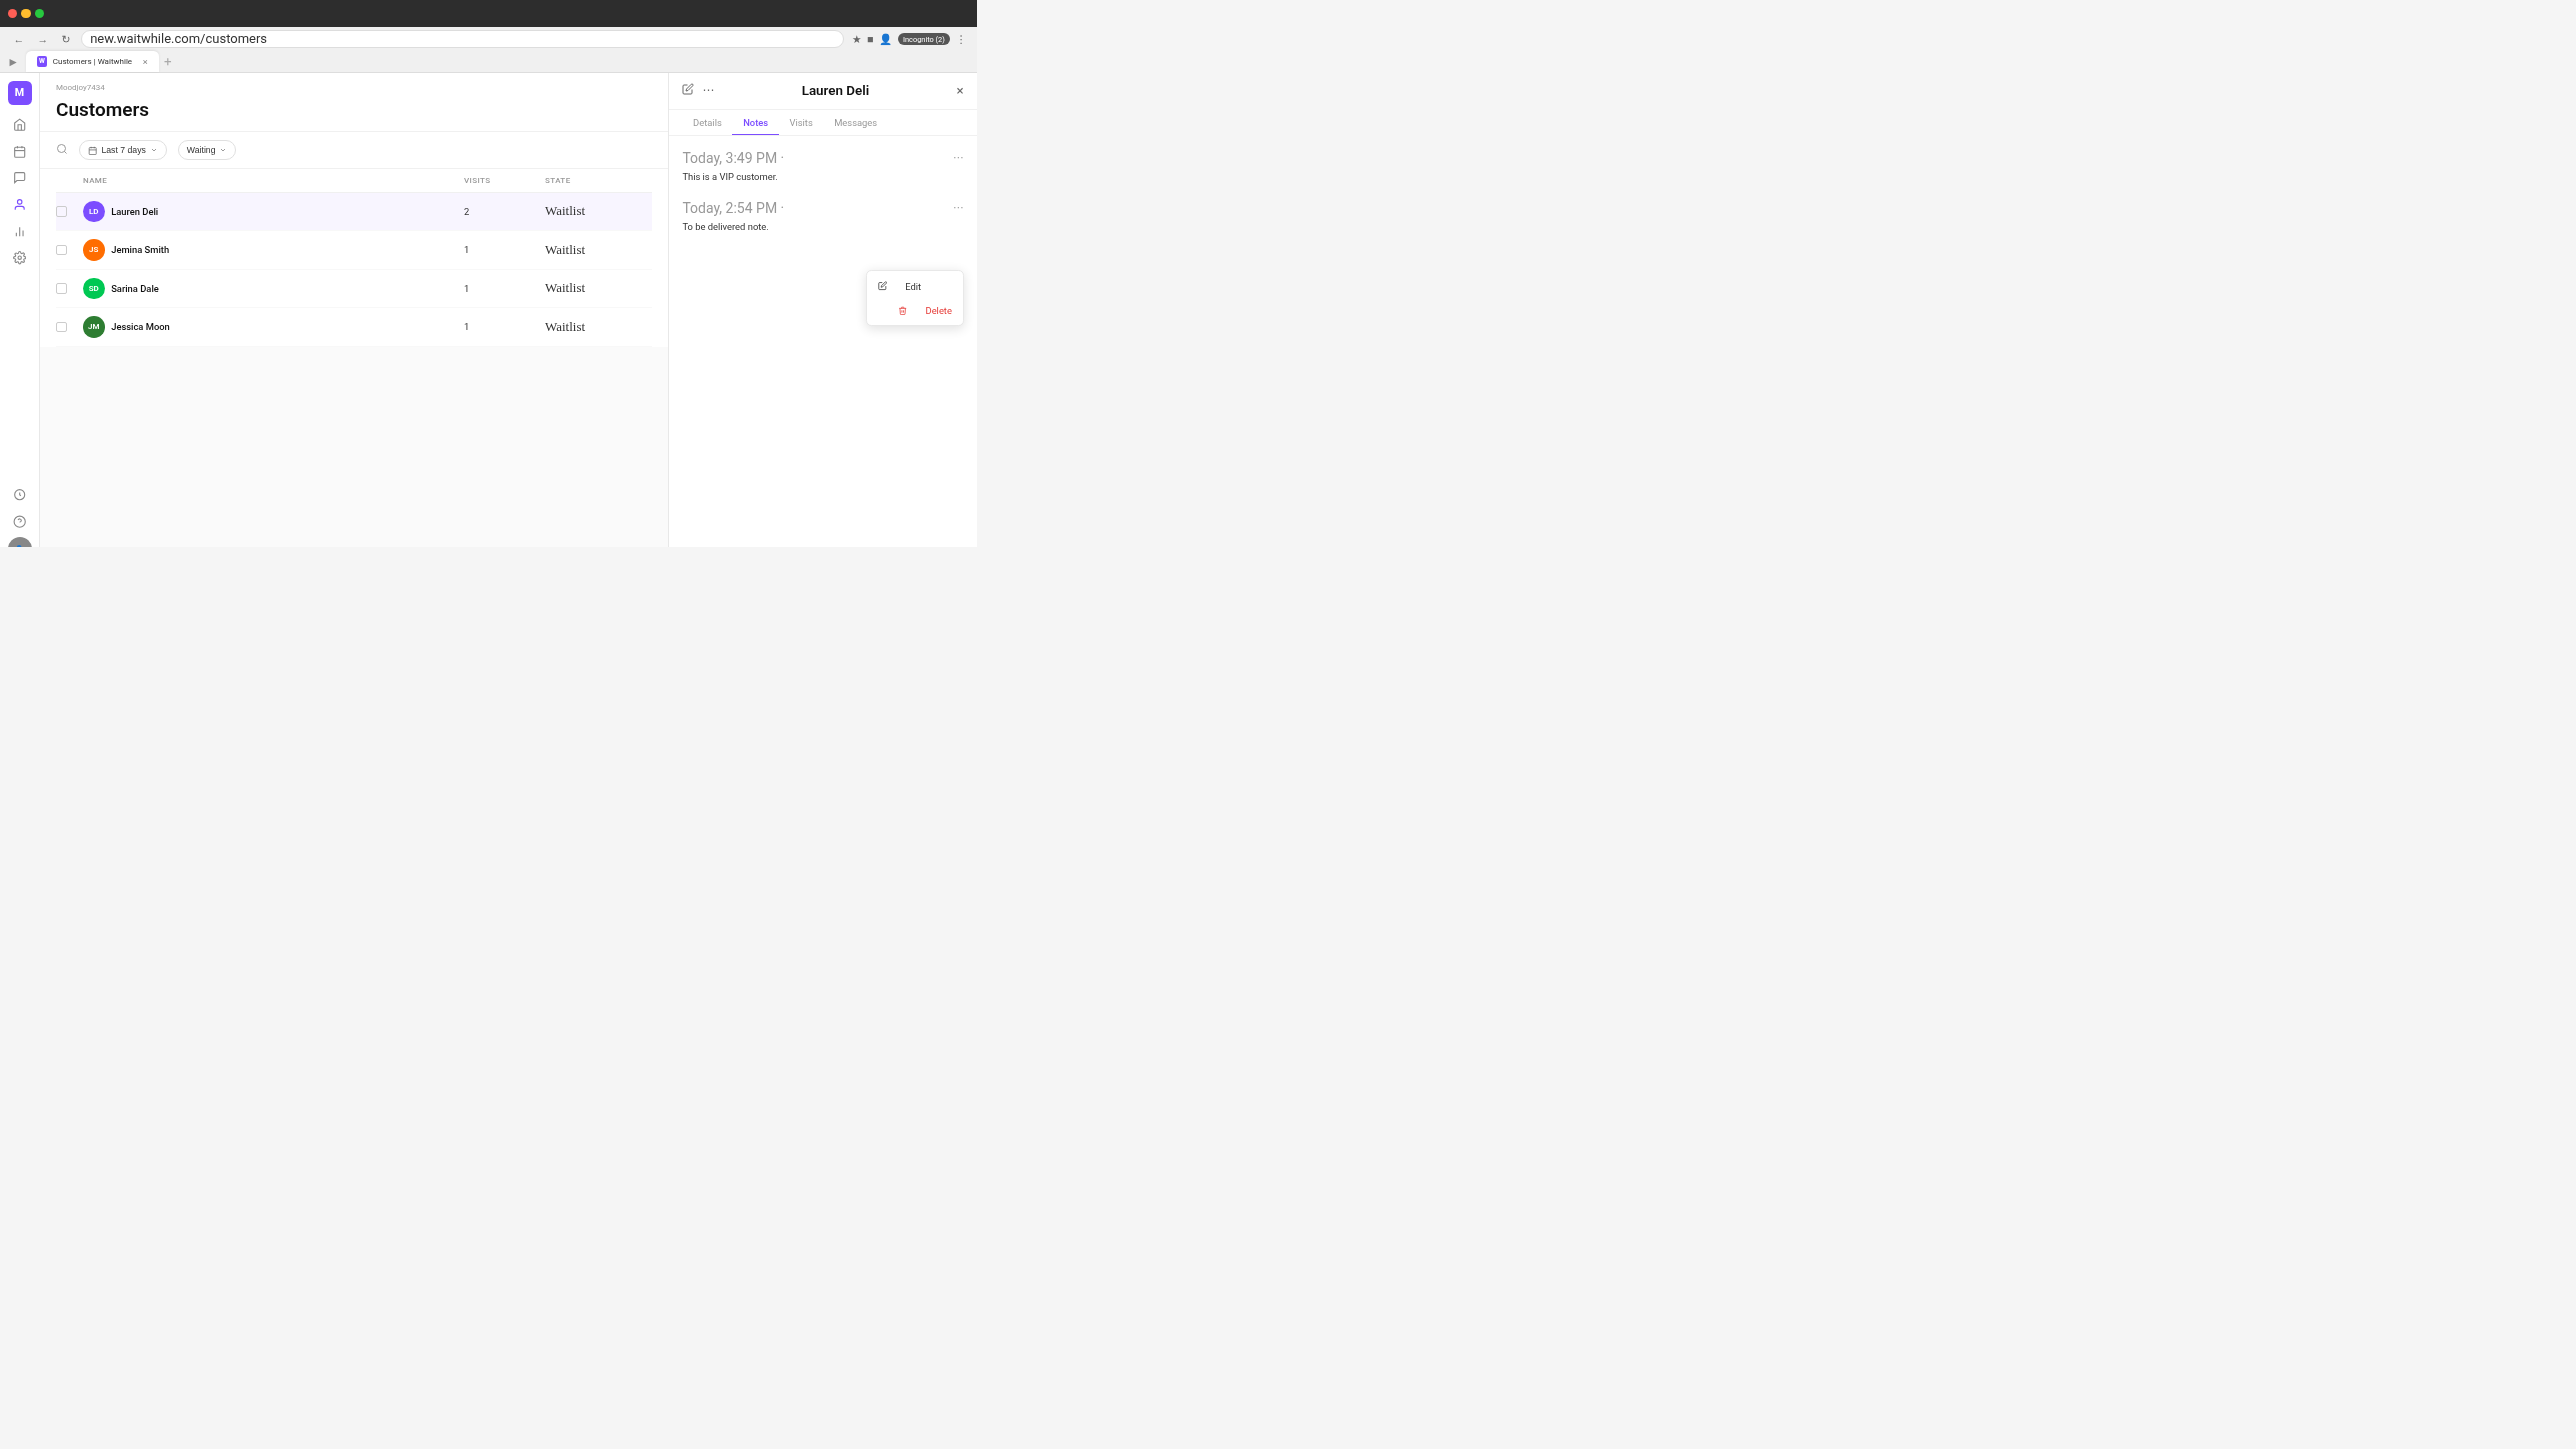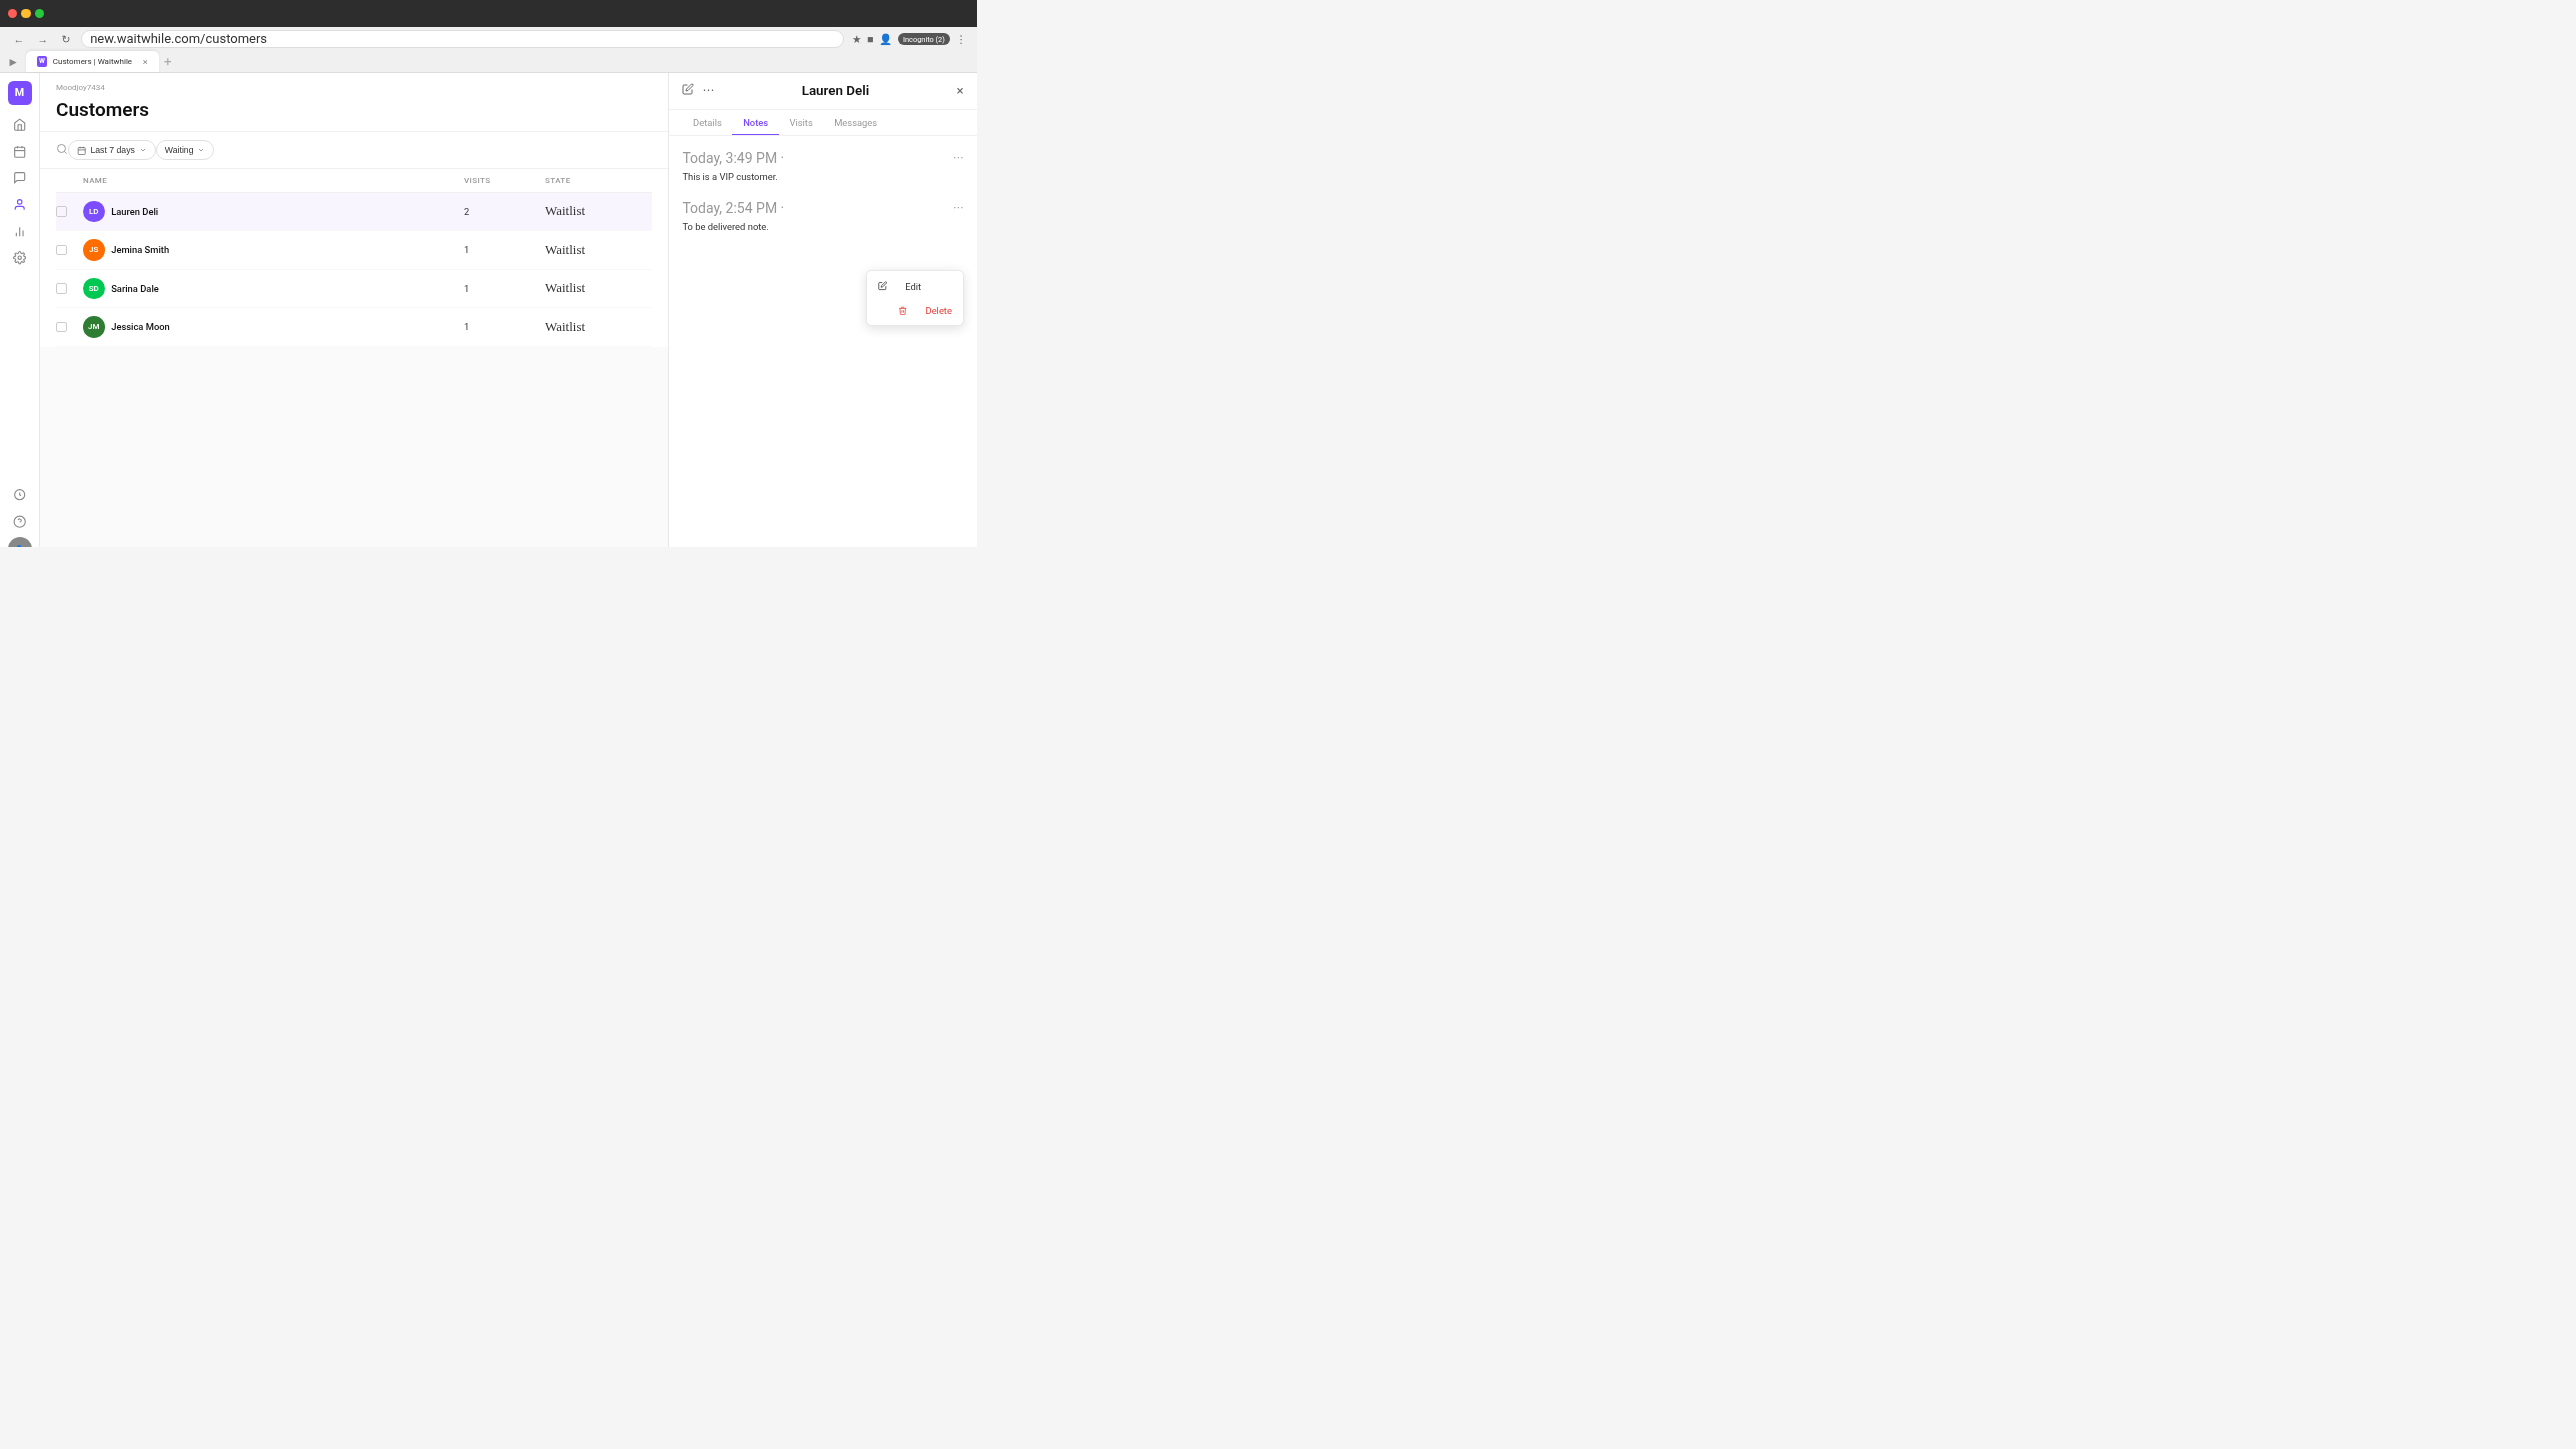--- a/index.html
+++ b/index.html
@@ -143,21 +143,21 @@
     .page-title {
       font-size: 19px;
       font-weight: 600;
       color: #111;
       margin-bottom: 10.7px;
     }
 
     .filter-bar {
       display: flex;
       align-items: center;
-      gap: 0;
+      gap: 11px;
       padding: 8px 16px;
       background: white;
       border-bottom: 0.7px solid #f0f0f0;
     }
     .search-icon-btn {
       color: #999;
       font-size: 12px;
       cursor: pointer;
     }
     .filter-btn {

